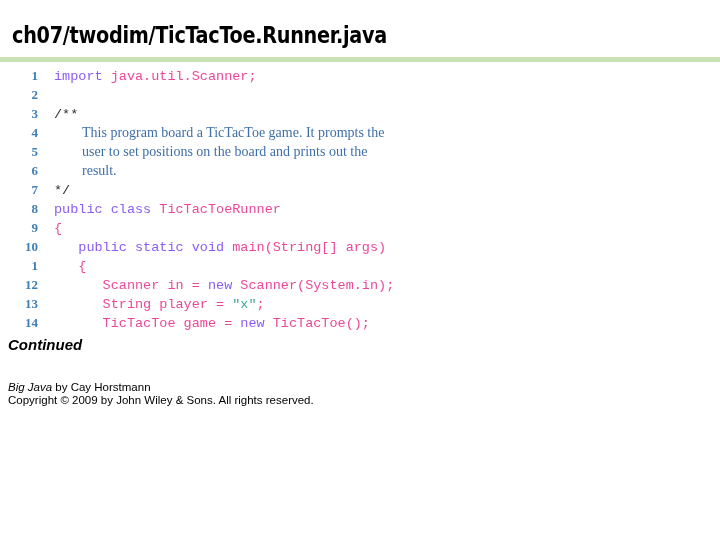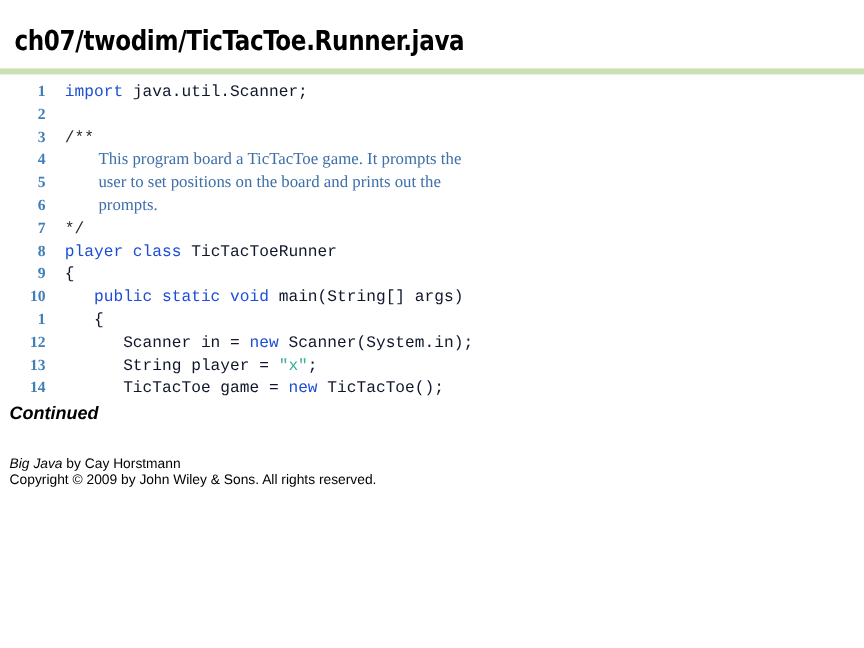--- a/index.html
+++ b/index.html
@@ -78,23 +78,23 @@
     padding-right: 0;
     user-select: none;
   }
   .code-text {
     padding-left: 16px;
     font-family: "Liberation Mono", "DejaVu Sans Mono", monospace;
     font-size: 13.5px;
     color: #1a1a1a;
     white-space: pre;
   }
-  .tok-kw { color: #1d4ed8; }
+  .tok-kw { color: #8b5cf6; }
   .tok-str { color: #3aab9b; }
-  .tok-plain { color: #0f172a; }
+  .tok-plain { color: #ec4899; }
   .tok-cmt-delim { color: #2b2b2b; }
   .comment-text {
     font-family: "Liberation Serif", "DejaVu Serif", serif;
     font-size: 14px;
     color: #3f6fa8;
     white-space: pre;
   }
 
   
   .footer {
@@ -159,31 +159,31 @@
       <span class="comment-text" style="padding-left:44px">This program board a TicTacToe game. It prompts the</span>
     </div>
 
     <div class="code-line">
       <span class="ln">5</span>
       <span class="comment-text" style="padding-left:44px">user to set positions on the board and prints out the</span>
     </div>
 
     <div class="code-line">
       <span class="ln">6</span>
-      <span class="comment-text" style="padding-left:44px">prompts.</span>
+      <span class="comment-text" style="padding-left:44px">result.</span>
     </div>
 
     <div class="code-line">
       <span class="ln">7</span>
       <span class="code-text tok-cmt-delim">*/</span>
     </div>
 
     <div class="code-line">
       <span class="ln">8</span>
-      <span class="code-text"><span class="tok-kw">player class</span><span class="tok-plain"> TicTacToeRunner</span></span>
+      <span class="code-text"><span class="tok-kw">public class</span><span class="tok-plain"> TicTacToeRunner</span></span>
     </div>
 
     <div class="code-line">
       <span class="ln">9</span>
       <span class="code-text tok-plain">{</span>
     </div>
 
     <div class="code-line">
       <span class="ln">10</span>
       <span class="code-text"><span class="tok-kw">   public static void</span><span class="tok-plain"> main(String[] args)</span></span>

